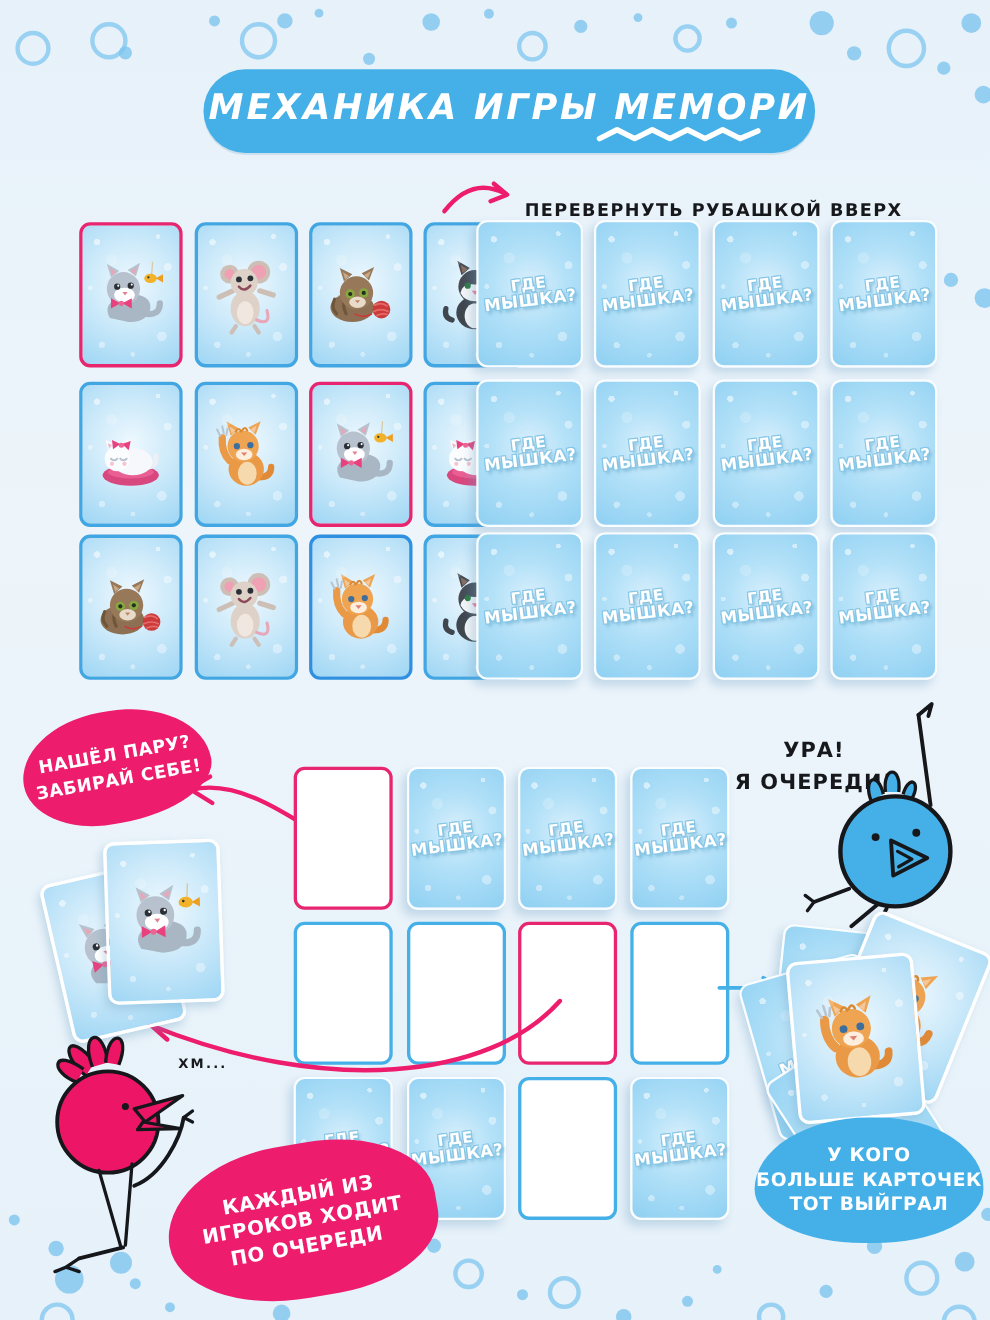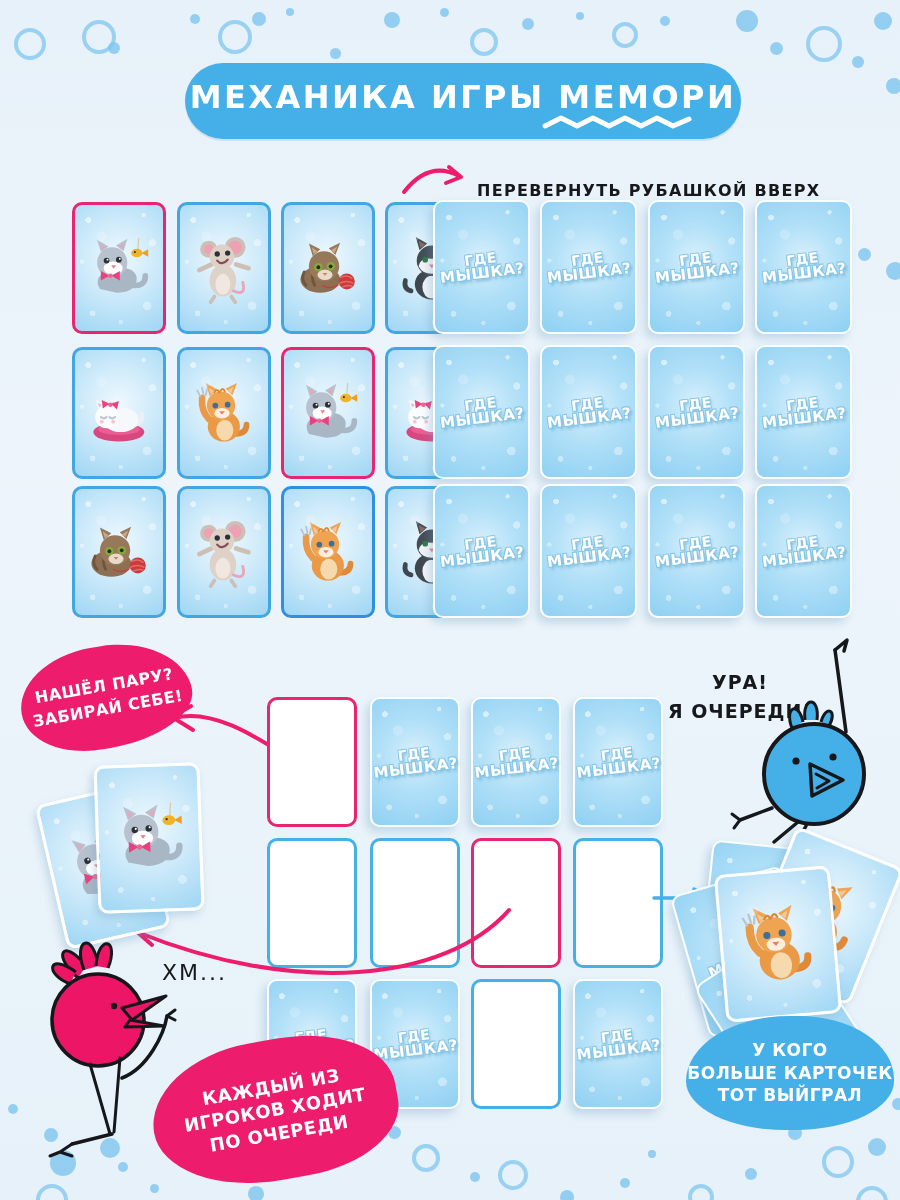--- a/index.html
+++ b/index.html
@@ -3,21 +3,21 @@
 <meta charset="utf-8">
 <style>
   html,body{margin:0;padding:0;background:#dcebf5;}
   #stage{position:relative;width:900px;height:1200px;overflow:hidden;margin:0 auto;
     background:linear-gradient(180deg,#e7f1f9 0%,#edf5fb 40%,#e6f1f9 100%);
     font-family:"DejaVu Sans","Liberation Sans",sans-serif;}
   .bub{position:absolute;border-radius:50%;}
   .bub.f{background:#7ec6ef;opacity:.8;}
   .bub.r{border:4px solid #7ec6ef;opacity:.75;background:transparent;}
   .title-pill{position:absolute;left:185px;top:63px;width:556px;height:76px;background:#45b0e8;
-    border-radius:44px;display:flex;align-items:center;justify-content:center;box-shadow:0 2px 0 rgba(120,170,200,.25);}
+    border-radius:44px;display:flex;align-items:center;justify-content:center;box-shadow:0 2px 0 rgba(120,170,200,.25);font-style:italic;}
   .title-pill span{color:#fff;font-weight:bold;font-size:32px;letter-spacing:2.5px;margin-top:-8px;white-space:nowrap;}
   .zigzag{position:absolute;right:40px;bottom:9px;}
   .flip-label{position:absolute;left:477px;top:167px;font-size:16px;font-weight:bold;color:#16181c;letter-spacing:1.3px;white-space:nowrap;margin-top:14px;}
   .arrow-svg{position:absolute;pointer-events:none;}
   .card{position:absolute;border-radius:10px;box-sizing:border-box;}
   .card-up{background:radial-gradient(circle at 50% 42%,#eef8fe 0%,#cdeafa 45%,#9fd6f4 100%);border:3px solid #41a6e2;}
   .card-up.hl-pink{border-color:#e8256f;}
   .card-up.hl-blue{border-color:#2f8fe0;}
   .card-back{background:radial-gradient(circle at 50% 45%,#dbf0fc 0%,#b3e1f8 40%,#8fd0f2 100%);
     border:2px solid rgba(255,255,255,.95);box-shadow:-4px 5px 9px rgba(110,160,195,.32);}
@@ -40,21 +40,21 @@
     transform:rotate(-7deg);color:#fff;font-weight:bold;line-height:1.02;letter-spacing:.5px;text-align:center;
     text-shadow:-1px -1px 0 #86c6e6,1px -1px 0 #86c6e6,-1px 1px 0 #86c6e6,1px 1px 0 #86c6e6,2px 3px 3px rgba(70,150,190,.55);}
   .back-logo .l1{font-size:14px;}
   .back-logo .l2{font-size:15px;}
   .bubble-pink{position:absolute;background:#ed1c6c;color:#fff;font-weight:bold;display:flex;align-items:center;justify-content:center;text-align:center;}
   .bubble-blue{position:absolute;background:#45b0e8;color:#fff;font-weight:bold;display:flex;align-items:center;justify-content:center;text-align:center;}
   .found{left:20px;top:646px;width:172px;height:102px;border-radius:48% 52% 55% 45% / 55% 60% 45% 50%;transform:rotate(-10deg);font-size:16px;line-height:1.45;letter-spacing:.5px;}
   .turns{left:152px;top:1040px;width:246px;height:140px;border-radius:50% 50% 46% 54% / 58% 52% 48% 55%;transform:rotate(-10deg);font-size:18px;line-height:1.3;letter-spacing:.5px;}
   .winner{left:686px;top:1016px;width:208px;height:114px;border-radius:52% 48% 50% 50% / 60% 58% 45% 45%;font-size:17px;line-height:1.35;letter-spacing:.5px;}
   .victory{position:absolute;left:652px;top:668px;width:176px;text-align:center;font-size:19px;font-weight:bold;color:#16181c;line-height:1.55;letter-spacing:1px;}
-  .hm{position:absolute;left:162px;top:960px;font-size:22px;font-weight:normal;color:#16181c;letter-spacing:2px;}
+  .hm{position:absolute;left:162px;top:960px;font-size:12px;font-weight:bold;color:#16181c;letter-spacing:2px;}
   .pre{white-space:pre-line;}
 </style>
 </head>
 <body>
 
 <div id="stage">
 
   <div id="bubbles">
       <div class="bub r" style="left: 14px; top: 28px; width: 24px; height: 24px;"></div>
       <div class="bub r" style="left: 82px; top: 20px; width: 26px; height: 26px;"></div>

